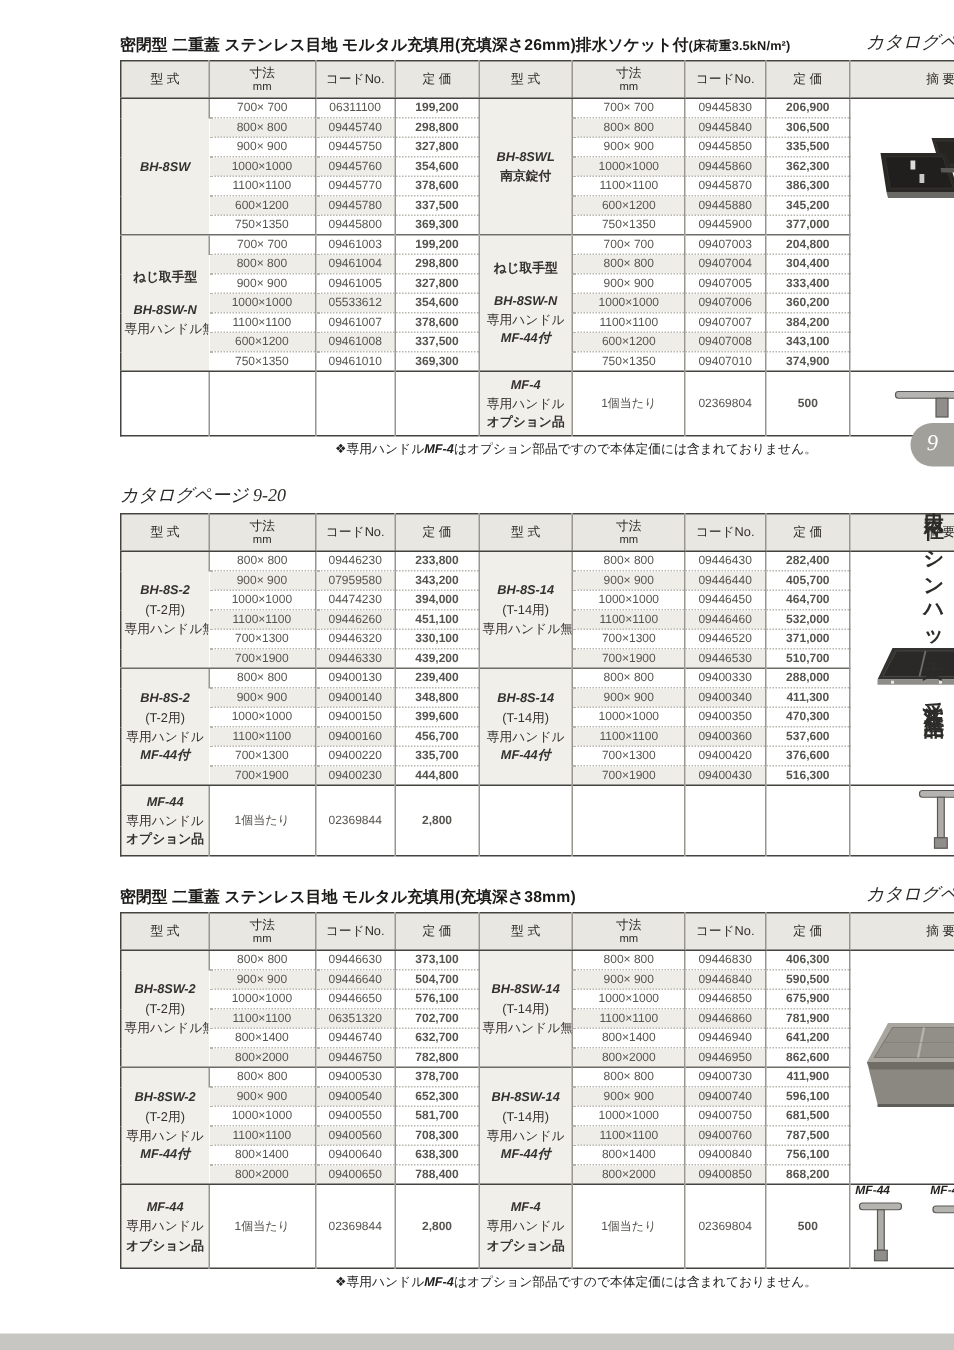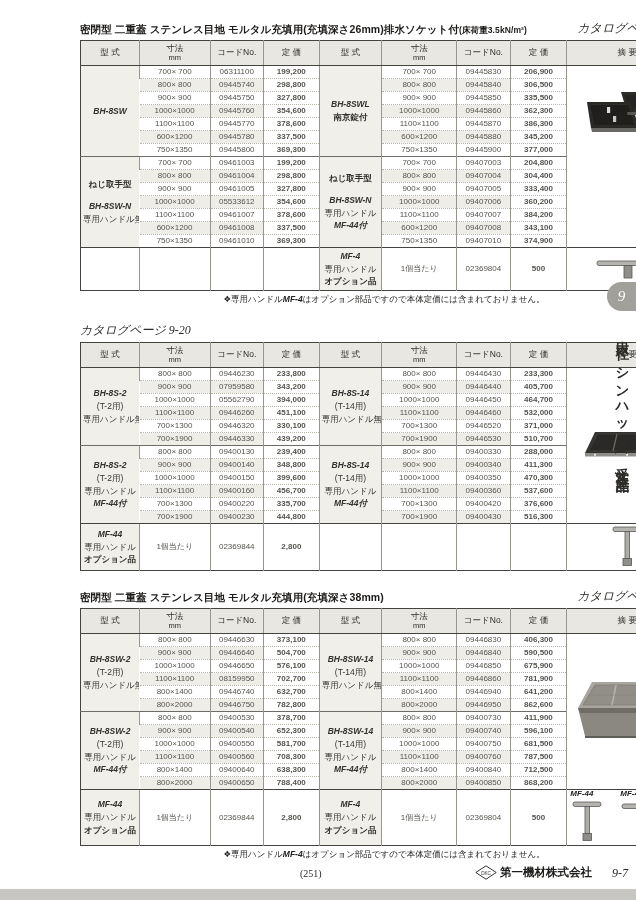--- a/index.html
+++ b/index.html
@@ -324,21 +324,21 @@
               <td class="c-size">800× 800</td>
               <td class="c-code">09446230</td>
               <td class="c-price">233,800</td>
               <td class="c-model" rowspan="6">
                 <div class="model-line mi">BH-8S-14</div>
                 <div class="model-line">(T-14用)</div>
                 <div class="model-line">専用ハンドル無</div>
               </td>
               <td class="c-size">800× 800</td>
               <td class="c-code">09446430</td>
-              <td class="c-price">233,300</td>
+              <td class="c-price">282,400</td>
               <td class="c-remark main" rowspan="12"><svg width="90" height="38" viewBox="0 0 90 38">
                   <polygon points="13,6 77,6 87,27 3,27" fill="#343230"></polygon>
                   <polygon points="15.5,8 74.5,8 83,25 6.5,25" fill="#2b2927" stroke="#4a4845" stroke-width="0.6"></polygon>
                   <line x1="35" y1="8" x2="31" y2="25" stroke="#6e6c68" stroke-width="1.2"></line>
                   <line x1="55" y1="8" x2="57" y2="25" stroke="#6e6c68" stroke-width="1.2"></line>
                   <polygon points="3,27 87,27 87,30.5 3,30.5" fill="#8f8d89"></polygon>
                   <rect x="12" y="27.8" width="2" height="2" fill="#e6e6e2"></rect>
                   <rect x="44" y="27.8" width="2" height="2" fill="#e6e6e2"></rect>
                   <rect x="76" y="27.8" width="2" height="2" fill="#e6e6e2"></rect>
                 </svg></td>
@@ -346,21 +346,21 @@
             <tr class="alt">
               <td class="c-size">900× 900</td>
               <td class="c-code">07959580</td>
               <td class="c-price">343,200</td>
               <td class="c-size">900× 900</td>
               <td class="c-code">09446440</td>
               <td class="c-price">405,700</td>
             </tr>
             <tr>
               <td class="c-size">1000×1000</td>
-              <td class="c-code">05562790</td>
+              <td class="c-code">04474230</td>
               <td class="c-price">394,000</td>
               <td class="c-size">1000×1000</td>
               <td class="c-code">09446450</td>
               <td class="c-price">464,700</td>
             </tr>
             <tr class="alt">
               <td class="c-size">1100×1100</td>
               <td class="c-code">09446260</td>
               <td class="c-price">451,100</td>
               <td class="c-size">1100×1100</td>
@@ -550,21 +550,21 @@
             <tr>
               <td class="c-size">1000×1000</td>
               <td class="c-code">09446650</td>
               <td class="c-price">576,100</td>
               <td class="c-size">1000×1000</td>
               <td class="c-code">09446850</td>
               <td class="c-price">675,900</td>
             </tr>
             <tr class="alt">
               <td class="c-size">1100×1100</td>
-              <td class="c-code">08159950</td>
+              <td class="c-code">06351320</td>
               <td class="c-price">702,700</td>
               <td class="c-size">1100×1100</td>
               <td class="c-code">09446860</td>
               <td class="c-price">781,900</td>
             </tr>
             <tr>
               <td class="c-size">800×1400</td>
               <td class="c-code">09446740</td>
               <td class="c-price">632,700</td>
               <td class="c-size">800×1400</td>
@@ -622,21 +622,21 @@
               <td class="c-size">1100×1100</td>
               <td class="c-code">09400760</td>
               <td class="c-price">787,500</td>
             </tr>
             <tr>
               <td class="c-size">800×1400</td>
               <td class="c-code">09400640</td>
               <td class="c-price">638,300</td>
               <td class="c-size">800×1400</td>
               <td class="c-code">09400840</td>
-              <td class="c-price">712,500</td>
+              <td class="c-price">756,100</td>
             </tr>
             <tr class="alt">
               <td class="c-size">800×2000</td>
               <td class="c-code">09400650</td>
               <td class="c-price">788,400</td>
               <td class="c-size">800×2000</td>
               <td class="c-code">09400850</td>
               <td class="c-price">868,200</td>
             </tr>
             <tr class="orow">
@@ -680,26 +680,15 @@
         </table>
       </div>
     <div class="opt-note"><span>❖専用ハンドル</span><span class="mi">MF-4</span><span>はオプション部品ですので本体定価には含まれておりません。</span></div>
   </section>
 
   <div class="side-tab">
       <span>9</span>
     </div>
   <div class="side-caption">大口径マシンハッチ(受注生産品)</div>
 
-  <div class="footer">
-    <div class="pageno">(251)</div>
-    <div class="company">
-      <svg width="22" height="15" viewBox="0 0 22 15">
-        <polygon points="11,0.8 21.2,7.5 11,14.2 0.8,7.5" fill="none" stroke="#333" stroke-width="1"></polygon>
-        <text x="11" y="9.6" font-size="4.6" text-anchor="middle" fill="#333">DKC</text>
-      </svg>
-      <span class="company-name">第一機材株式会社</span>
-    </div>
-    <div class="page-ref">9-7</div>
-  </div>
 
   <div class="bottom-strip"></div>
 </div>
 
 </body></html>

